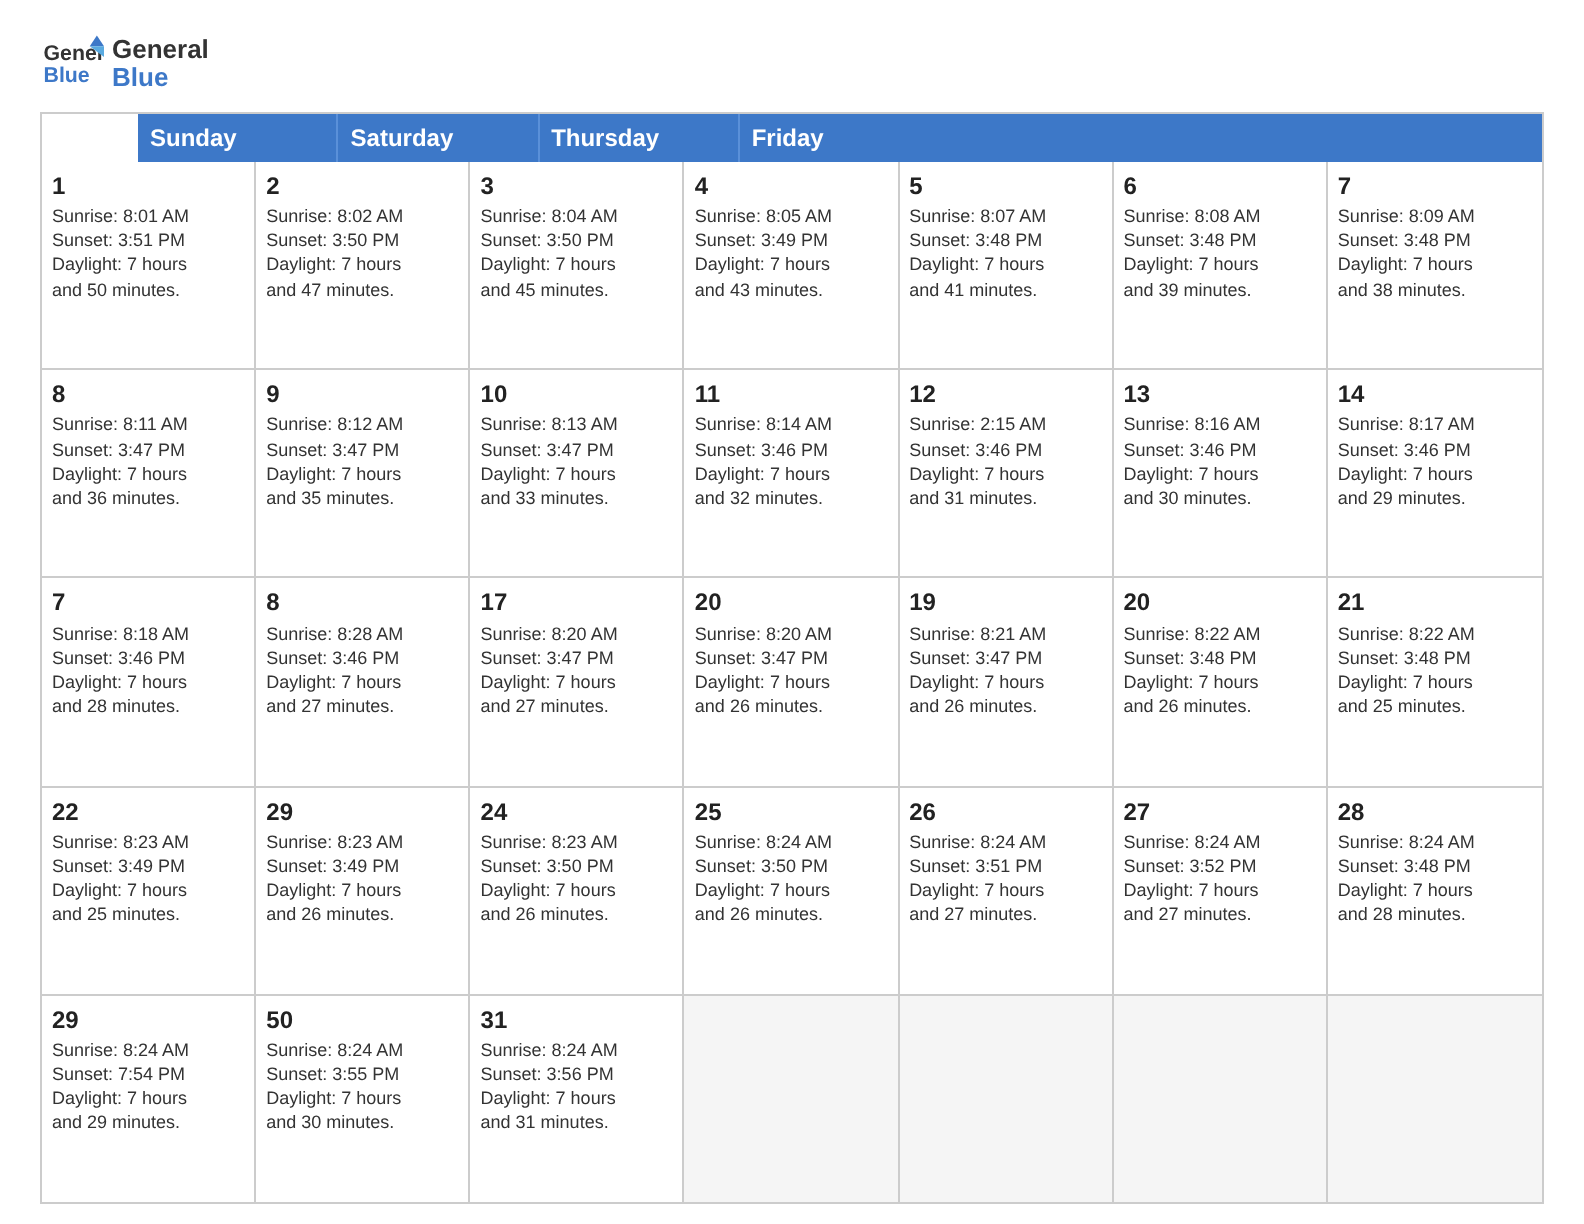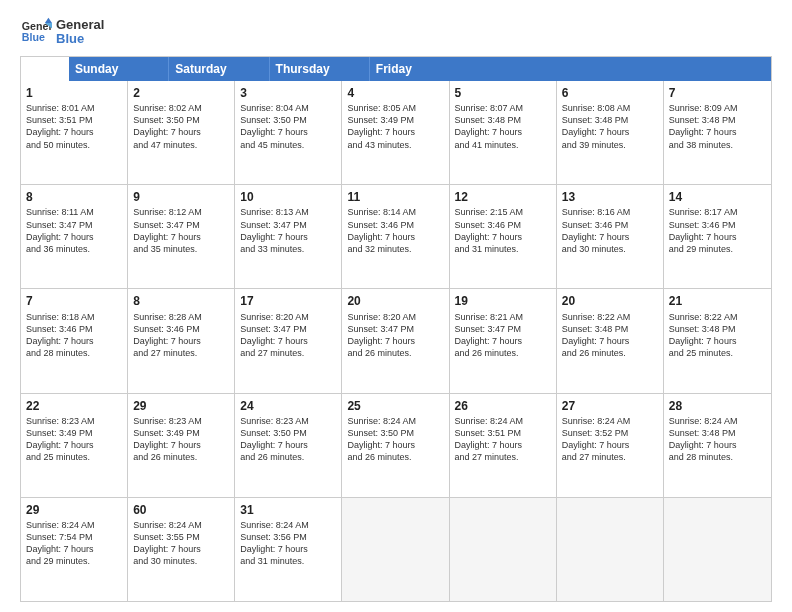--- a/index.html
+++ b/index.html
@@ -339,21 +339,21 @@
         </div>
         <div class="cal-week">
           <div class="cal-cell">
             <span class="day-num">29</span>
             <div class="cell-text">Sunrise: 8:24 AM</div>
             <div class="cell-text">Sunset: 7:54 PM</div>
             <div class="cell-text">Daylight: 7 hours</div>
             <div class="cell-text">and 29 minutes.</div>
           </div>
           <div class="cal-cell">
-            <span class="day-num">60</span>
+            <span class="day-num">50</span>
             <div class="cell-text">Sunrise: 8:24 AM</div>
             <div class="cell-text">Sunset: 3:55 PM</div>
             <div class="cell-text">Daylight: 7 hours</div>
             <div class="cell-text">and 30 minutes.</div>
           </div>
           <div class="cal-cell">
             <span class="day-num">31</span>
             <div class="cell-text">Sunrise: 8:24 AM</div>
             <div class="cell-text">Sunset: 3:56 PM</div>
             <div class="cell-text">Daylight: 7 hours</div>

